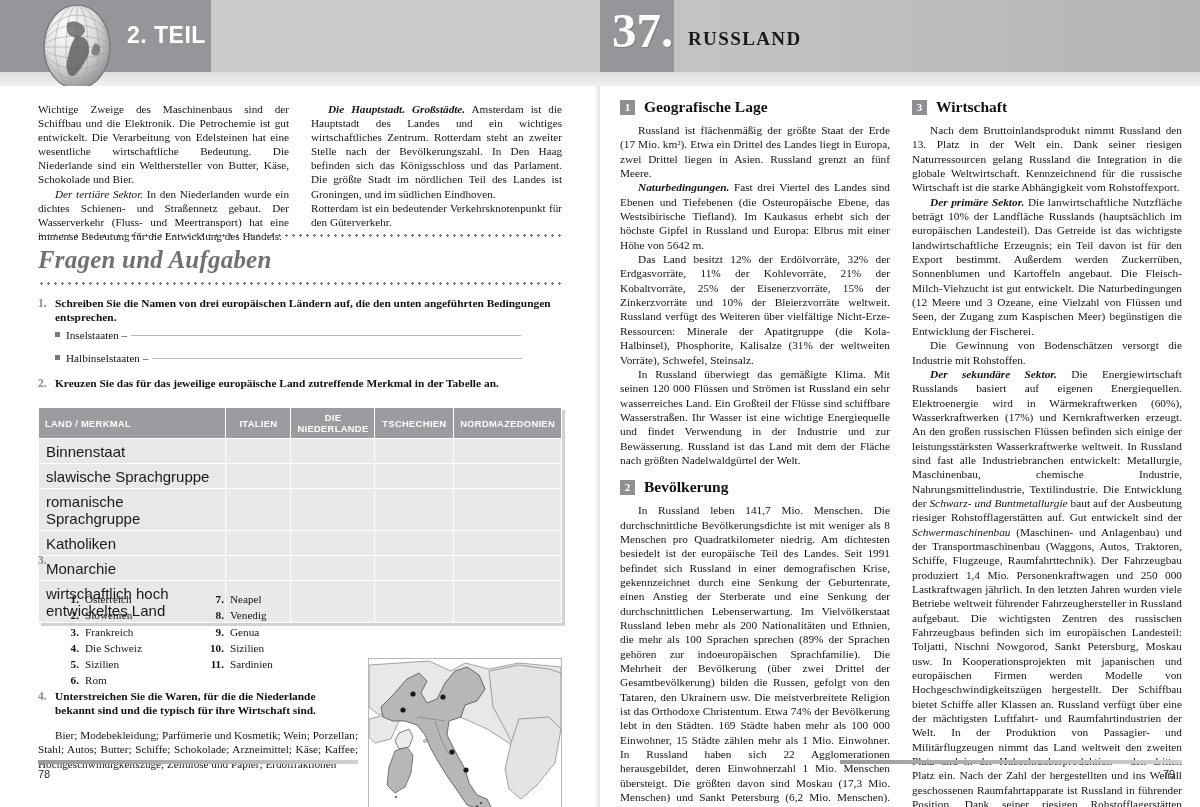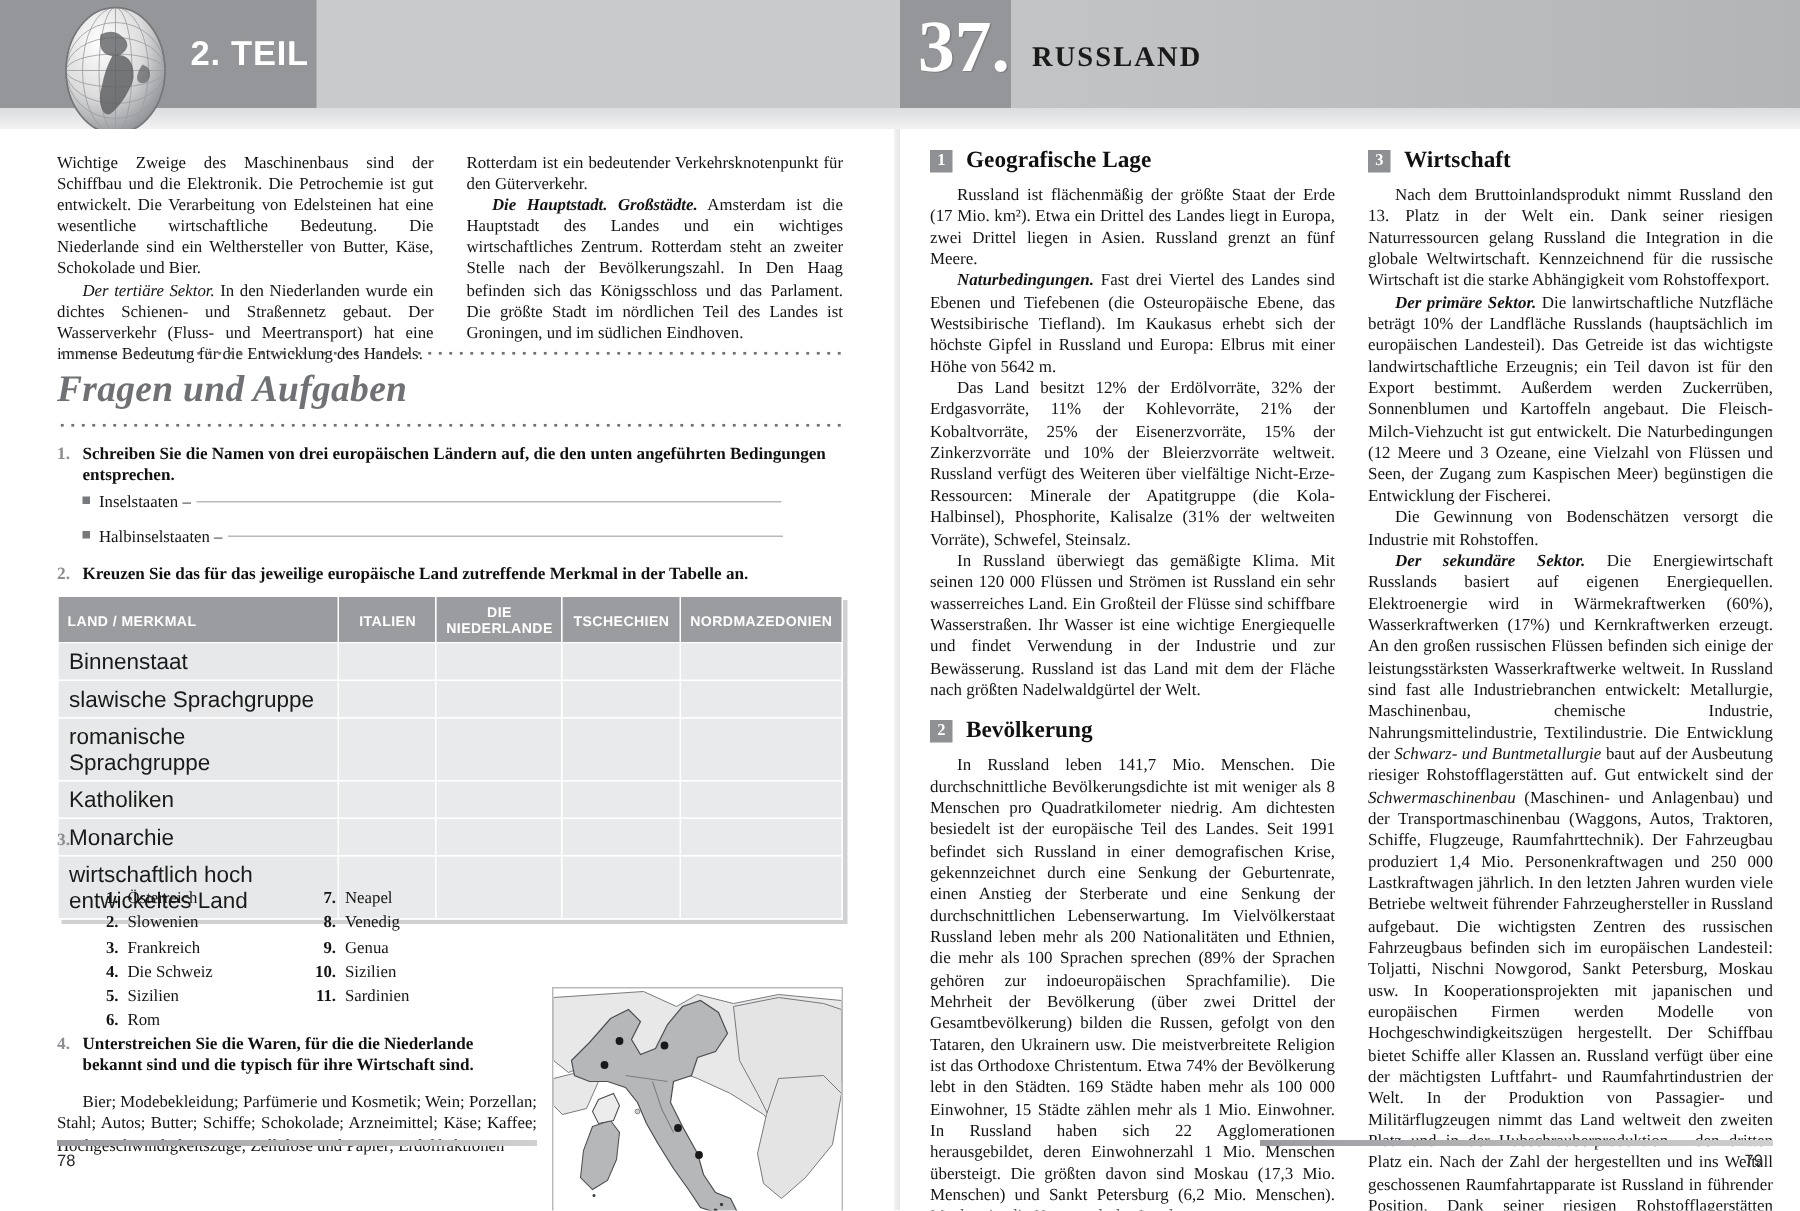--- a/index.html
+++ b/index.html
@@ -258,43 +258,43 @@
   <div class="chap-title">RUSSLAND</div>
 
   <div class="left-page">
 
     <div class="cols2">
       <div class="col">
         <p class="body noind">Wichtige Zweige des Maschinenbaus sind der Schiffbau und die Elektronik. Die Petrochemie ist gut entwickelt. Die Verarbeitung von Edelsteinen hat eine wesentliche wirtschaftliche Bedeutung. Die Niederlande sind ein Welthersteller von Butter, Käse, Schokolade und Bier.</p>
         <p class="body"><span class="it">Der tertiäre Sektor.</span><span> In den Niederlanden wurde ein dichtes Schienen- und Straßennetz gebaut. Der Wasserverkehr (Fluss- und Meertransport) hat eine immense Bedeutung für die Entwicklung des Handels.</span></p>
       </div>
       <div class="col">
+        <p class="body"><span class="it-b">Die Hauptstadt. Großstädte.</span><span> Amsterdam ist die Hauptstadt des Landes und ein wichtiges wirtschaftliches Zentrum. Rotterdam steht an zweiter Stelle nach der Bevölkerungszahl. In Den Haag befinden sich das Königsschloss und das Parlament. Die größte Stadt im nördlichen Teil des Landes ist Groningen, und im südlichen Eindhoven.</span></p>
         <p class="body noind">Rotterdam ist ein bedeutender Verkehrsknotenpunkt für den Güterverkehr.</p>
-        <p class="body"><span class="it-b">Die Hauptstadt. Großstädte.</span><span> Amsterdam ist die Hauptstadt des Landes und ein wichtiges wirtschaftliches Zentrum. Rotterdam steht an zweiter Stelle nach der Bevölkerungszahl. In Den Haag befinden sich das Königsschloss und das Parlament. Die größte Stadt im nördlichen Teil des Landes ist Groningen, und im südlichen Eindhoven.</span></p>
       </div>
     </div>
 
     <div class="dotrule" style="top:148px;"></div>
     <div class="fragen-title" style="top:160px;">Fragen und Aufgaben</div>
     <div class="dotrule" style="top:196px;"></div>
 
     <div class="exnum" style="left:38px; top:211px;">1.</div>
     <div class="extext" style="left:55px; top:210px; width:507px;">Schreiben Sie die Namen von drei europäischen Ländern auf, die den unten angeführten Bedingungen entsprechen.</div>
 
     <div class="bulletline" style="left:55px; top:243px; width:500px;">
       <span class="bsq"></span><span>Inselstaaten –</span><span class="blank" style="width:390px;"></span>
     </div>
     <div class="bulletline" style="left:55px; top:266px; width:500px;">
       <span class="bsq"></span><span>Halbinselstaaten –</span><span class="blank" style="width:370px;"></span>
     </div>
 
     <div class="exnum" style="left:38px; top:291px;">2.</div>
     <div class="extext" style="left:55px; top:290px; width:507px;">Kreuzen Sie das für das jeweilige europäische Land zutreffende Merkmal in der Tabelle an.</div>
 
-    <table class="tbl" style="top:311px;">
+    <table class="tbl" style="top:321px;">
       <thead>
         <tr>
           <th style="width:203px;">LAND / MERKMAL</th>
           <th class="ctr" style="width:68px;">ITALIEN</th>
           <th class="ctr" style="width:79px;">DIE NIEDERLANDE</th>
           <th class="ctr" style="width:79px;">TSCHECHIEN</th>
           <th class="ctr" style="width:95px;">NORDMAZEDONIEN</th>
         </tr>
       </thead>
       <tbody>

